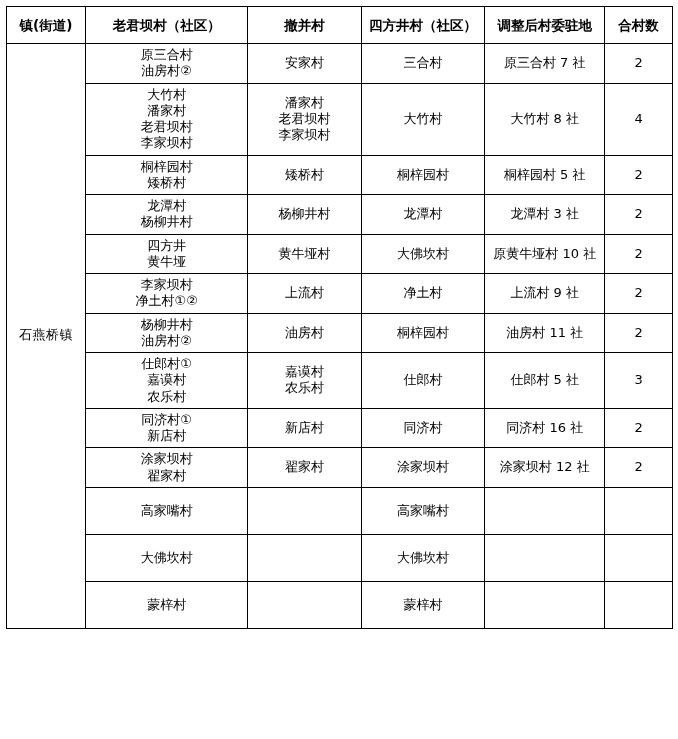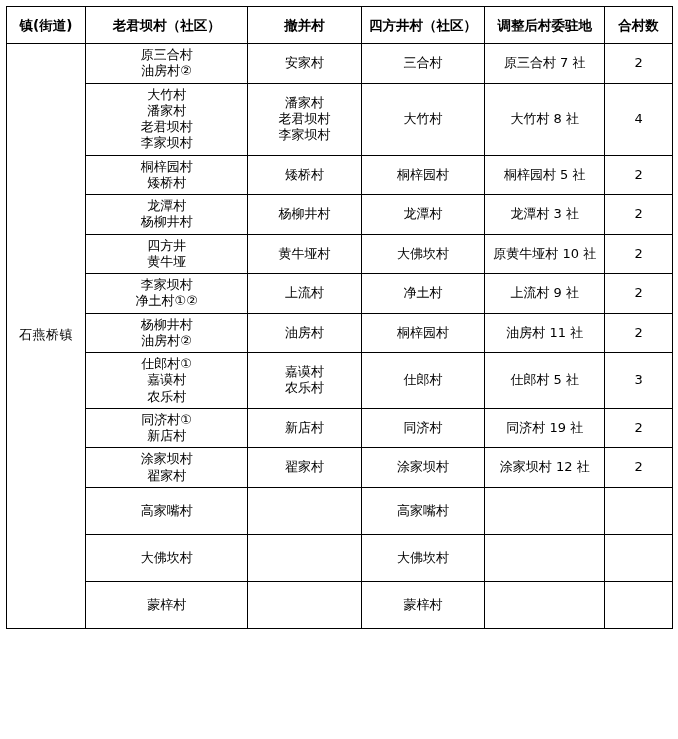--- a/index.html
+++ b/index.html
@@ -326,21 +326,21 @@
               <span>新店村</span>
             </div>
           </td>
           <td>
             <div class="cell-lines">
               <span>同济村</span>
             </div>
           </td>
           <td>
             <div class="cell-lines">
-              <span>同济村 19 社</span>
+              <span>同济村 16 社</span>
             </div>
           </td>
           <td>
             <div class="cell-lines">
               <span>2</span>
             </div>
           </td>
         </tr>
         <tr>
           <td>

